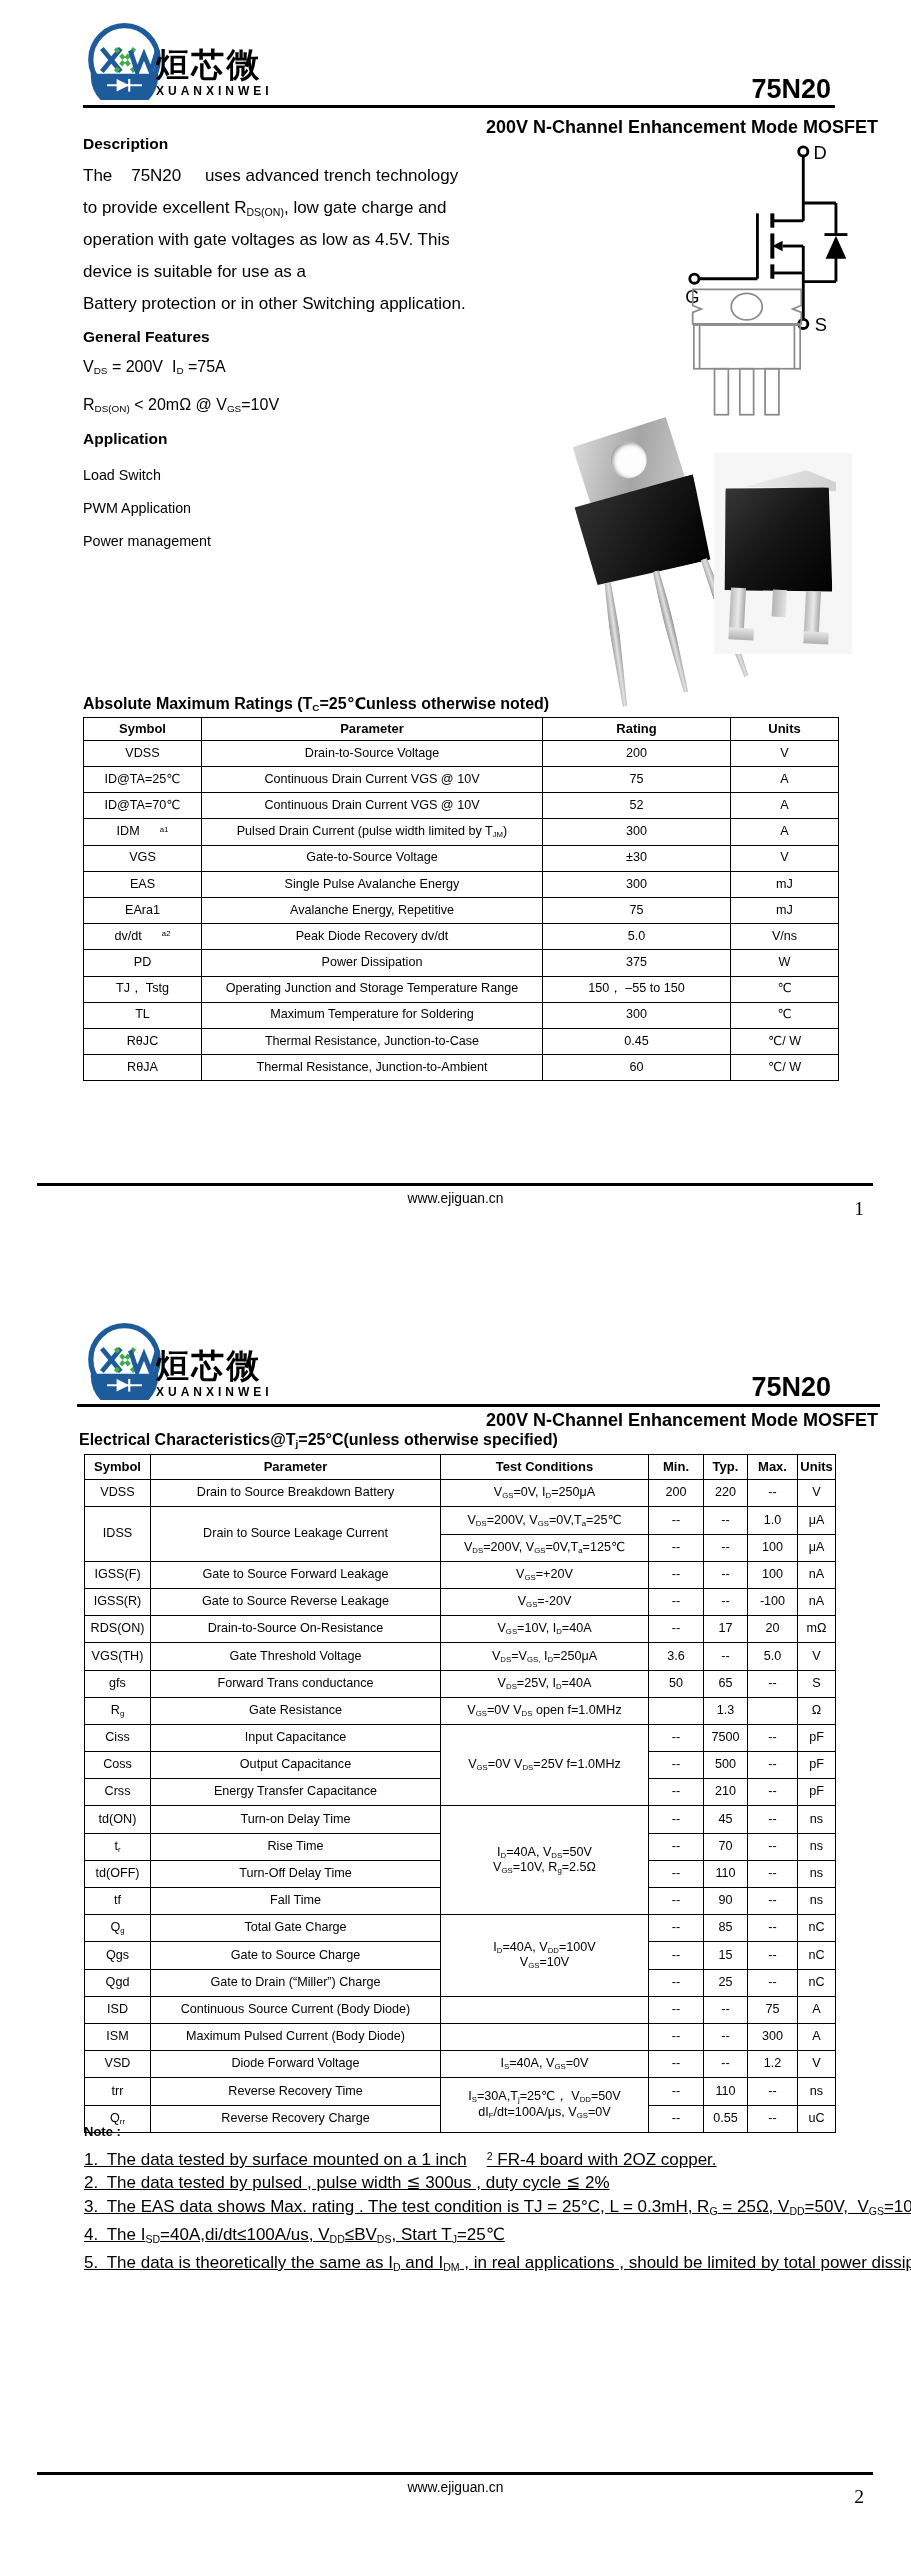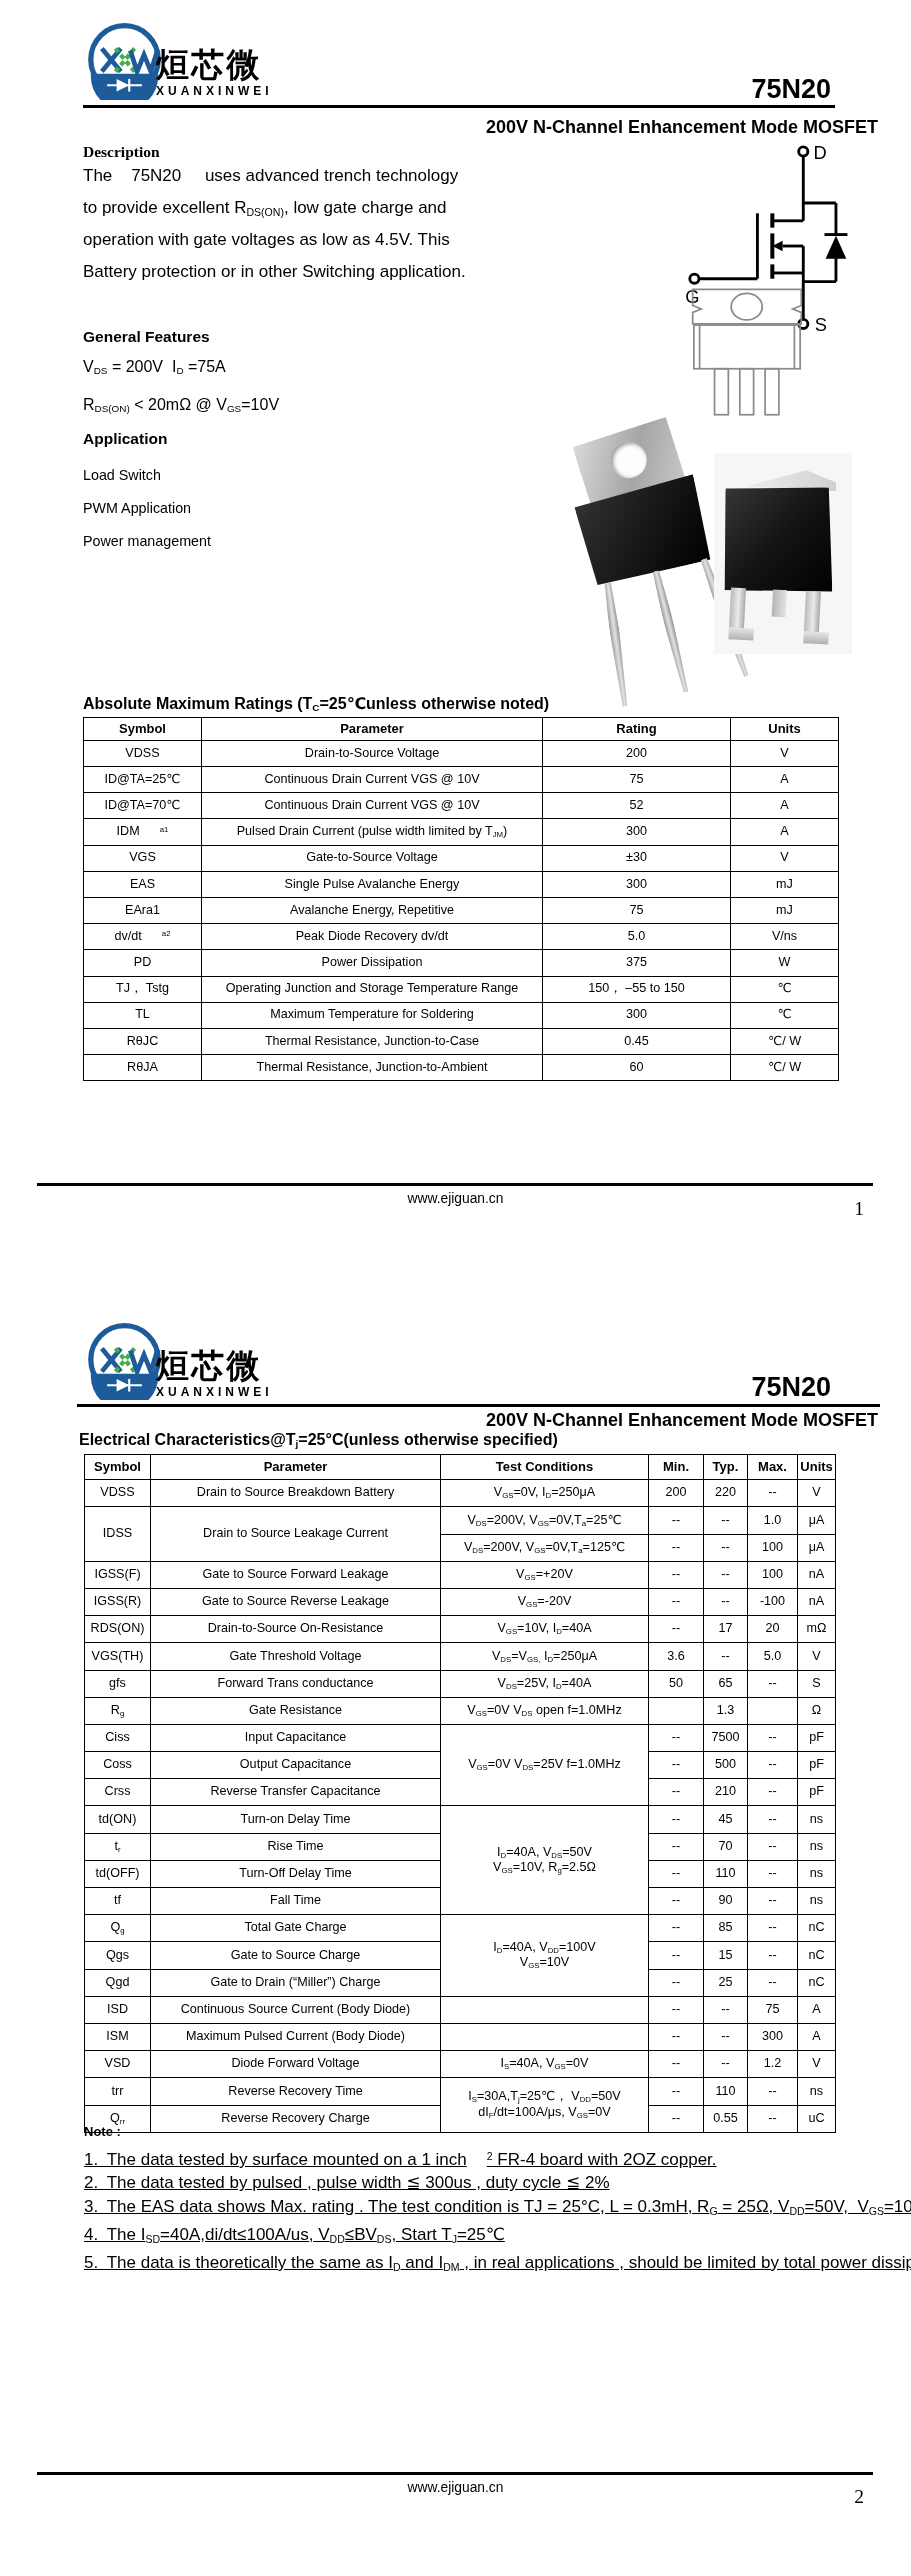--- a/index.html
+++ b/index.html
@@ -101,25 +101,26 @@
         <line x1="84" y1="110" x2="84" y2="134" stroke="#fff" stroke-width="4"></line>
       </svg>
     </div>
     <div class="abs logo-cn" style="left:156px;top:48px;">烜芯微</div>
     <div class="abs logo-en" style="left:156px;top:85px;">XUANXINWEI</div>
 
     <div class="abs part-number" style="right:80px;top:76px;">75N20</div>
     <div class="abs rule" style="left:83px;top:105px;width:752px;"></div>
     <div class="abs subtitle" style="left:0px;top:118px;padding-right:33px;box-sizing:border-box;">200V N-Channel Enhancement Mode MOSFET</div>
 
-    <div class="abs sec-heading" style="left:83px;top:143px;font-family:Liberation Serif, serif;">Description</div>
+    <div class="abs sec-heading" style="left:83px;top:135px;">Description</div>
     <div class="abs desc-lines" style="left:83px;top:166px;">
         <div>The&nbsp;&nbsp;&nbsp;&nbsp;75N20&nbsp;&nbsp;&nbsp;&nbsp;&nbsp;uses advanced trench technology</div>
         <div>to provide excellent R<sub>DS(ON)</sub>, low gate charge and</div>
         <div>operation with gate voltages as low as 4.5V. This</div>
+        <div>device is suitable for use as a</div>
         <div>Battery protection or in other Switching application.</div>
       </div>
 
     <div class="abs sec-heading" style="left:83px;top:328px;">General Features</div>
     <div class="abs gf-lines" style="left:83px;top:358px;">
         <div>V<sub>DS</sub> = 200V&nbsp; I<sub>D</sub> =75A</div>
         <div>R<sub>DS(ON)</sub> &lt; 20mΩ @ V<sub>GS</sub>=10V</div>
       </div>
 
     <div class="abs sec-heading" style="left:83px;top:430px;">Application</div>
@@ -438,21 +439,21 @@
           <tr>
             <td>Coss</td>
             <td>Output Capacitance</td>
             <td>--</td>
             <td>500</td>
             <td>--</td>
             <td>pF</td>
           </tr>
           <tr>
             <td>Crss</td>
-            <td>Reverse Transfer Capacitance</td>
+            <td>Energy Transfer Capacitance</td>
             <td>--</td>
             <td>210</td>
             <td>--</td>
             <td>pF</td>
           </tr>
           <tr>
             <td>td(ON)</td>
             <td>Turn-on Delay Time</td>
             <td rowspan="4">I<sub>D</sub>=40A, V<sub>DS</sub>=50V<br>V<sub>GS</sub>=10V, R<sub>g</sub>=2.5Ω</td>
             <td>--</td>

